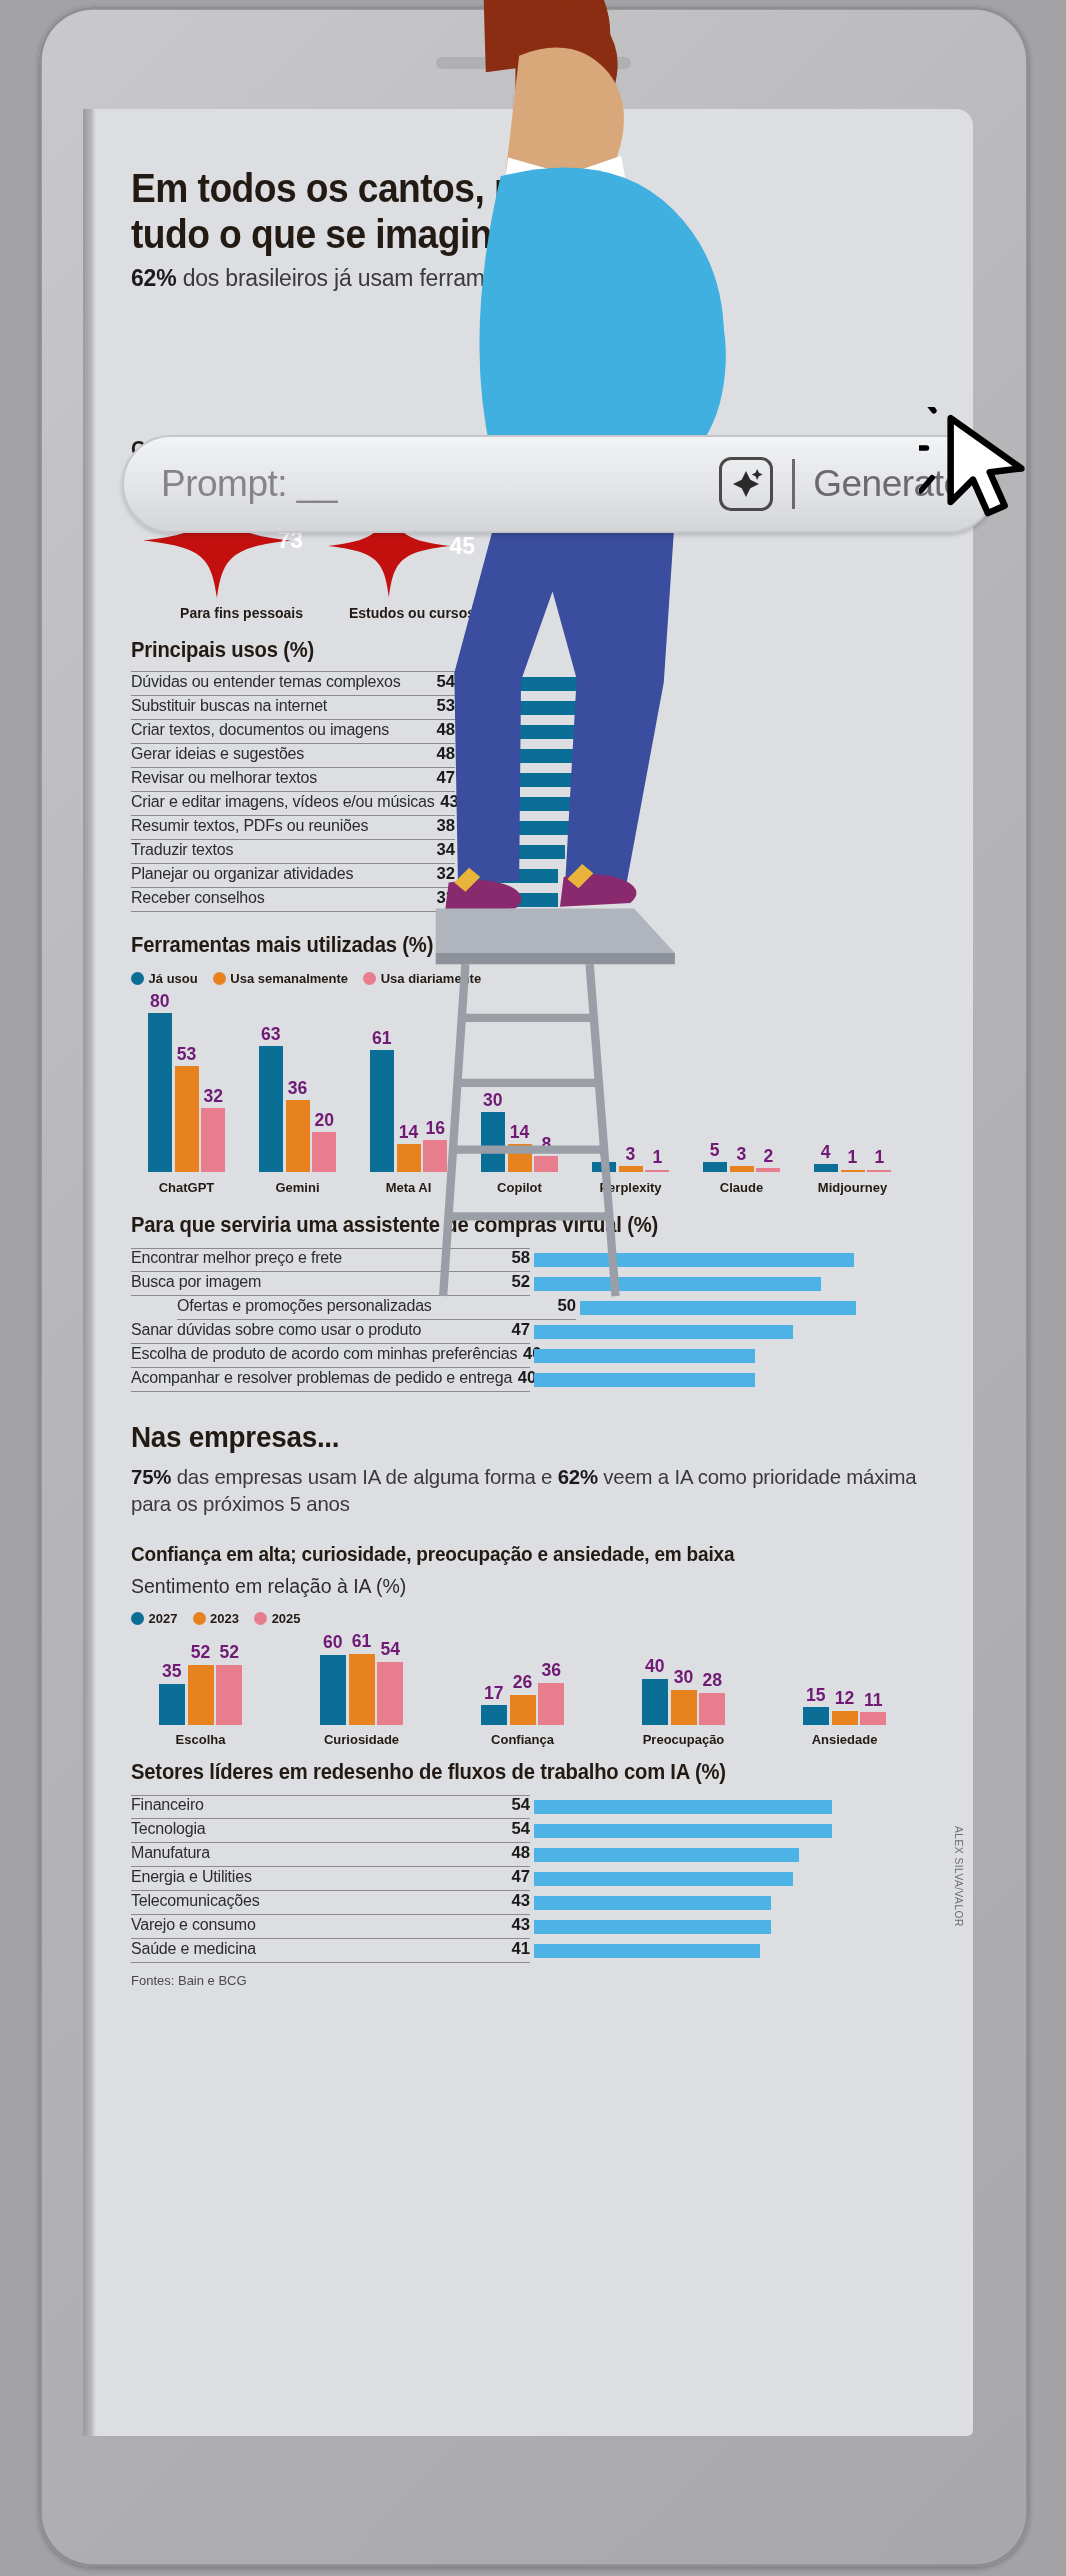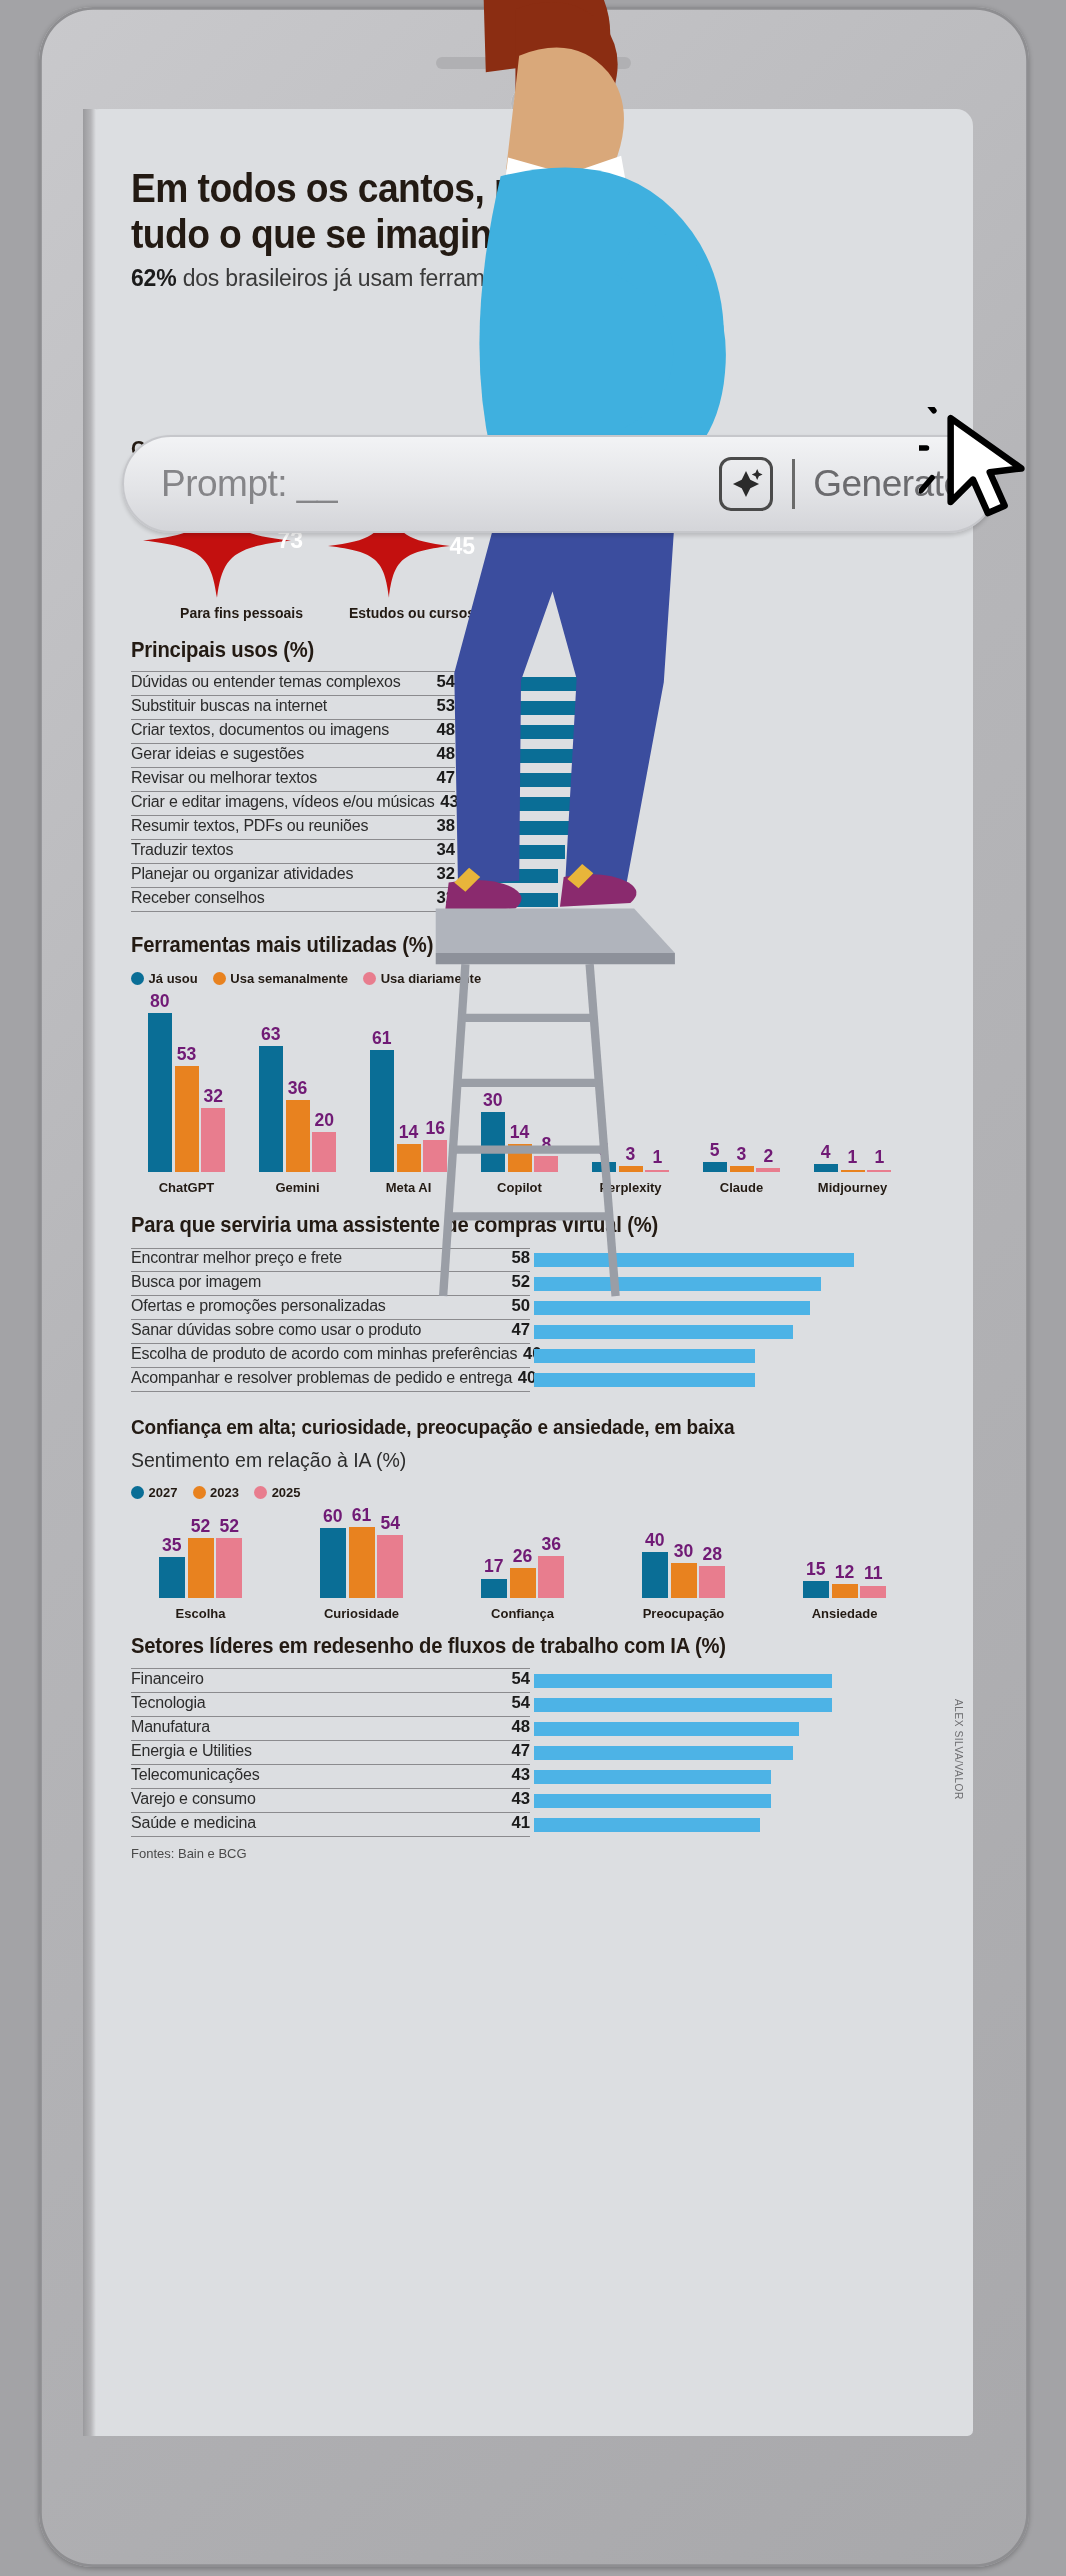--- a/index.html
+++ b/index.html
@@ -521,21 +521,21 @@
         <div class="hrow">
           <div class="hlabelcell" style="width: 399px;">
             <span class="hlabel">Busca por imagem</span>
             <span class="hval">52</span>
           </div>
           <div class="hbar-track">
             <div class="hbar light" style="width: 287px;"></div>
           </div>
         </div>
         <div class="hrow">
-          <div class="hlabelcell" style="width: 399px;">
+          <div class="hlabelcell" style="width: 399px; margin-left: 46px;">
             <span class="hlabel">Ofertas e promoções personalizadas</span>
             <span class="hval">50</span>
           </div>
           <div class="hbar-track">
             <div class="hbar light" style="width: 276px;"></div>
           </div>
         </div>
         <div class="hrow">
           <div class="hlabelcell" style="width: 399px;">
             <span class="hlabel">Sanar dúvidas sobre como usar o produto</span>
@@ -559,20 +559,26 @@
             <span class="hlabel">Acompanhar e resolver problemas de pedido e entrega</span>
             <span class="hval">40</span>
           </div>
           <div class="hbar-track">
             <div class="hbar light" style="width: 221px;"></div>
           </div>
         </div>
       </div>
   </div>
 
+  <div class="pad" style="margin-top:28px;">
+    <div class="big-head">Nas empresas...</div>
+    <div class="big-para">
+      <b>75%</b><span> das empresas usam IA de alguma forma e </span><b>62%</b><span> veem a IA como prioridade máxima para os próximos 5 anos</span>
+    </div>
+  </div>
 
   <div class="pad" style="margin-top:24px;">
     <h2 class="sect" style="font-size:20px;">Confiança em alta; curiosidade, preocupação e ansiedade, em baixa</h2>
     <h3 class="sub-sect" style="margin-top:9.3px;">Sentimento em relação à IA  (%)</h3>
     <div class="legend" id="sent-legend">
         <div class="legend-item">
           <span class="legend-dot" style="background: rgb(10, 110, 150);"></span>
           <span class="legend-lbl">2027</span>
         </div>
         <div class="legend-item">

